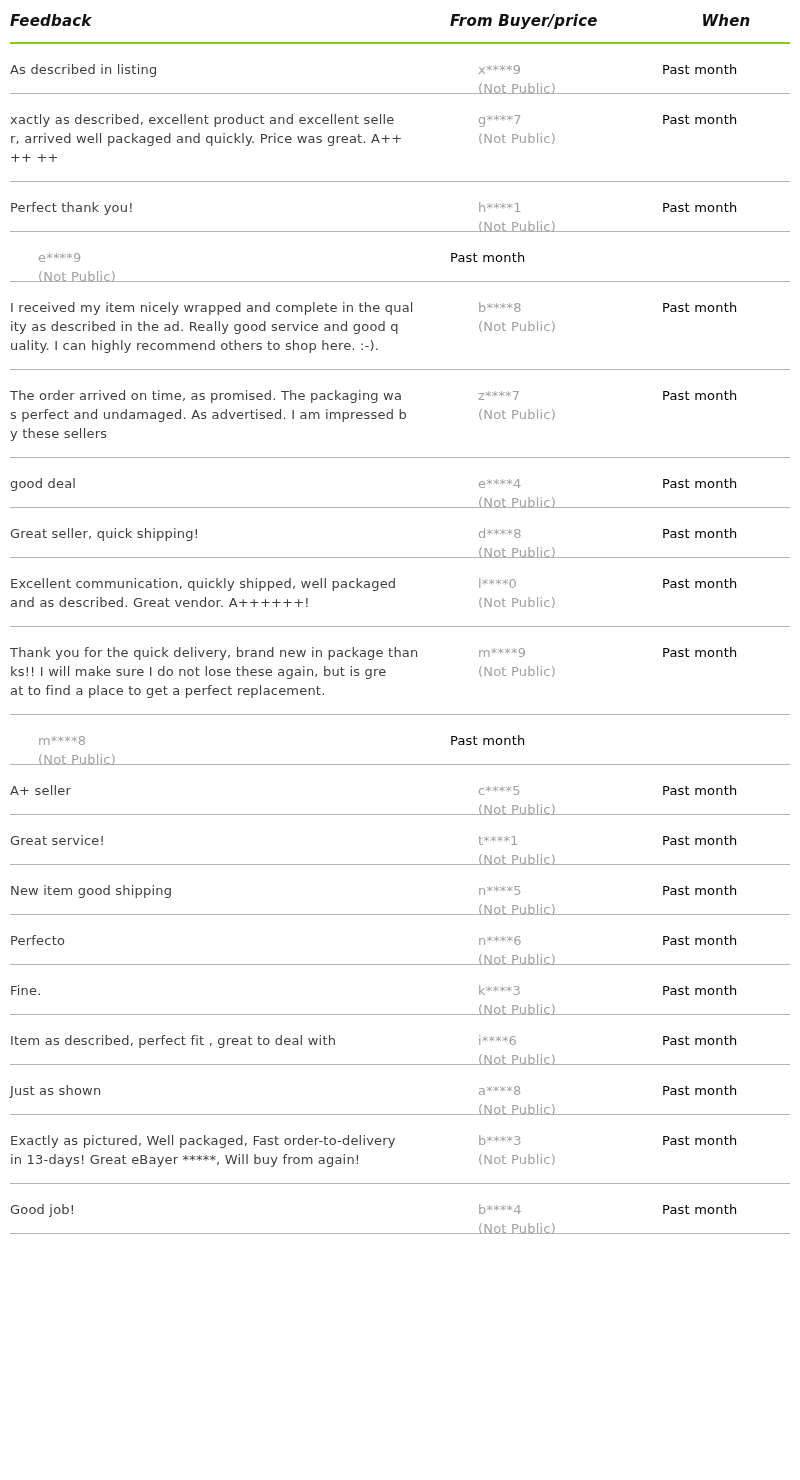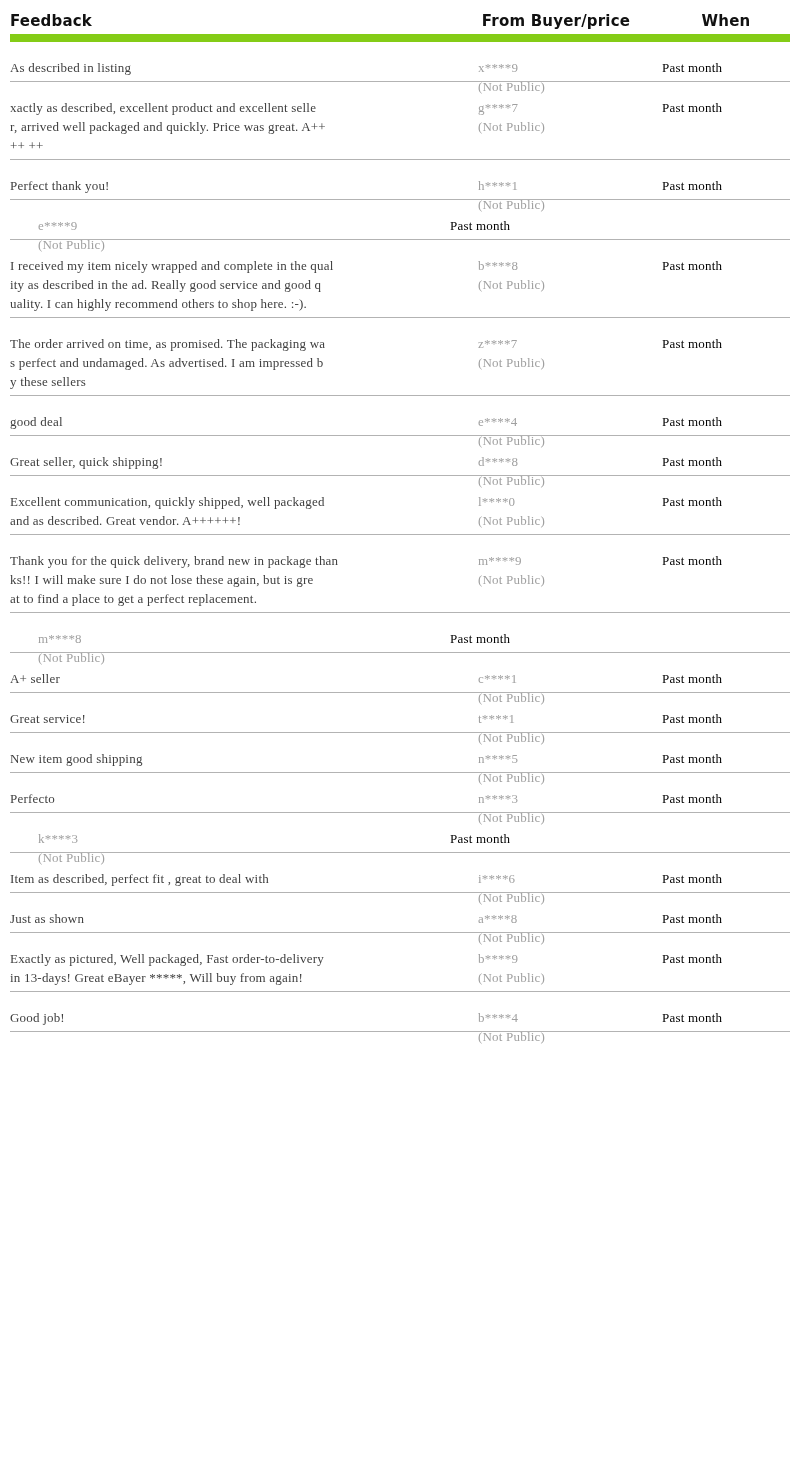--- a/index.html
+++ b/index.html
@@ -16,34 +16,34 @@
   .table {
     padding: 0 10px;
     width: 800px;
   }
   .row {
     display: grid;
     grid-template-columns: 440px 212px 128px;
     border-bottom: 1px solid #b3b3b3;
   }
   .row.header {
-    padding: 12px 0 4px 0;
-    border-bottom: 8px solid #84cc16;
+    padding: 12px 0 12px 0;
+    border-bottom: 2px solid #84cc16;
+    font-style: italic;
   }
   .row.data {
-    padding: 16px 0 4px 0;
-    font-family: Liberation Serif, serif;
+    padding: 16px 0 14px 0;
   }
   .hcell {
     font-size: 15px;
     font-weight: bold;
     color: #111111;
     letter-spacing: 0.2px;
   }
-  .hcell.from { text-align: center; }
+  .hcell.from { text-align: left; }
   .hcell.when { text-align: center; }
   .cell {
     font-size: 13px;
     line-height: 19px;
     letter-spacing: 0.2px;
   }
   .cell.feedback {
     color: #3e3e3e;
     white-space: pre-line;
     padding-right: 12px;
@@ -172,21 +172,21 @@
     <div class="cell buyer">
       <div class="buyer-line">m****8</div>
       <div class="buyer-line">(Not Public)</div>
     </div>
     <div class="cell when">Past month</div>
   </div>
 
   <div class="row data">
     <div class="cell feedback">A+ seller</div>
     <div class="cell buyer">
-      <div class="buyer-line">c****1</div>
+      <div class="buyer-line">c****5</div>
       <div class="buyer-line">(Not Public)</div>
     </div>
     <div class="cell when">Past month</div>
   </div>
 
   <div class="row data">
     <div class="cell feedback">Great service!</div>
     <div class="cell buyer">
       <div class="buyer-line">t****1</div>
       <div class="buyer-line">(Not Public)</div>
@@ -199,27 +199,28 @@
     <div class="cell buyer">
       <div class="buyer-line">n****5</div>
       <div class="buyer-line">(Not Public)</div>
     </div>
     <div class="cell when">Past month</div>
   </div>
 
   <div class="row data">
     <div class="cell feedback">Perfecto</div>
     <div class="cell buyer">
-      <div class="buyer-line">n****3</div>
-      <div class="buyer-line">(Not Public)</div>
-    </div>
-    <div class="cell when">Past month</div>
-  </div>
-
-  <div class="row data">
+      <div class="buyer-line">n****6</div>
+      <div class="buyer-line">(Not Public)</div>
+    </div>
+    <div class="cell when">Past month</div>
+  </div>
+
+  <div class="row data">
+    <div class="cell feedback">Fine.</div>
     <div class="cell buyer">
       <div class="buyer-line">k****3</div>
       <div class="buyer-line">(Not Public)</div>
     </div>
     <div class="cell when">Past month</div>
   </div>
 
   <div class="row data">
     <div class="cell feedback">Item as described, perfect fit , great to deal with</div>
     <div class="cell buyer">
@@ -235,21 +236,21 @@
       <div class="buyer-line">a****8</div>
       <div class="buyer-line">(Not Public)</div>
     </div>
     <div class="cell when">Past month</div>
   </div>
 
   <div class="row data">
     <div class="cell feedback">Exactly as pictured, Well packaged, Fast order-to-delivery
 in 13-days! Great eBayer *****, Will buy from again!</div>
     <div class="cell buyer">
-      <div class="buyer-line">b****9</div>
+      <div class="buyer-line">b****3</div>
       <div class="buyer-line">(Not Public)</div>
     </div>
     <div class="cell when">Past month</div>
   </div>
 
   <div class="row data">
     <div class="cell feedback">Good job!</div>
     <div class="cell buyer">
       <div class="buyer-line">b****4</div>
       <div class="buyer-line">(Not Public)</div>

